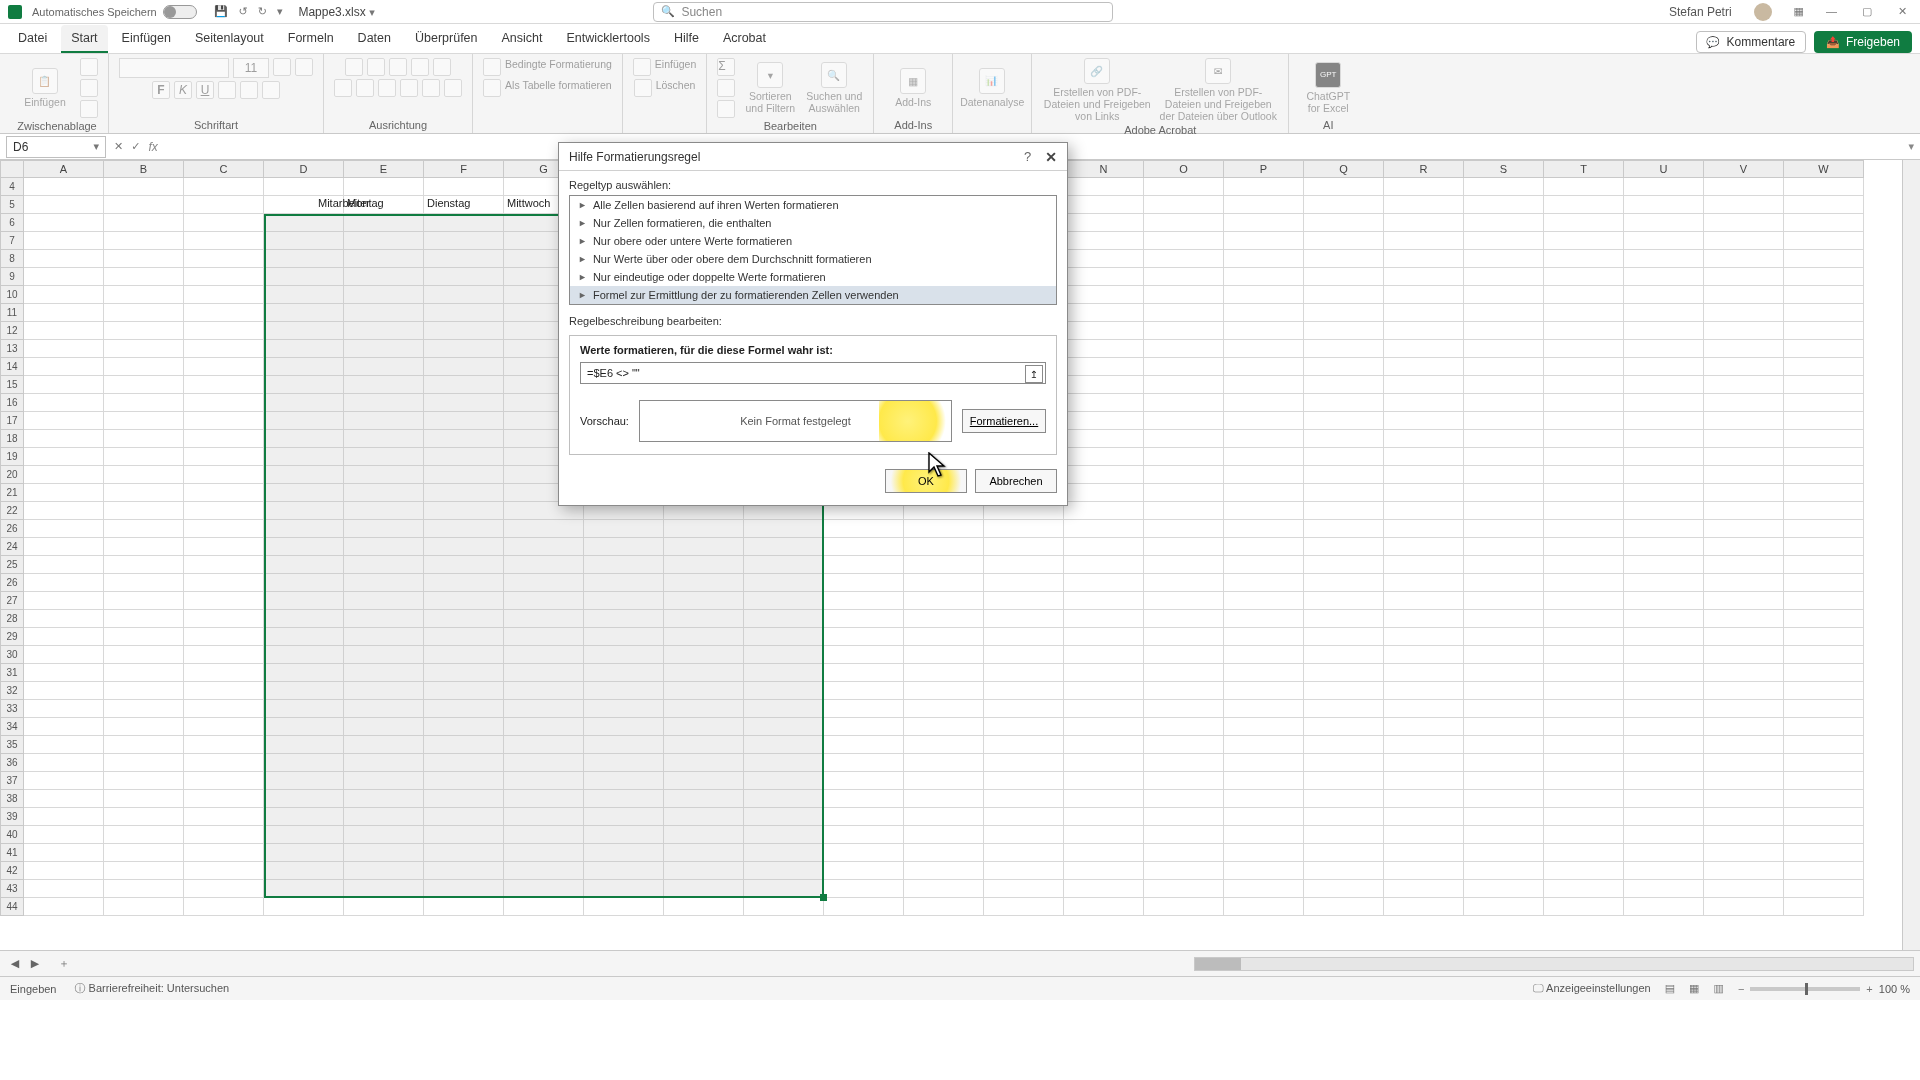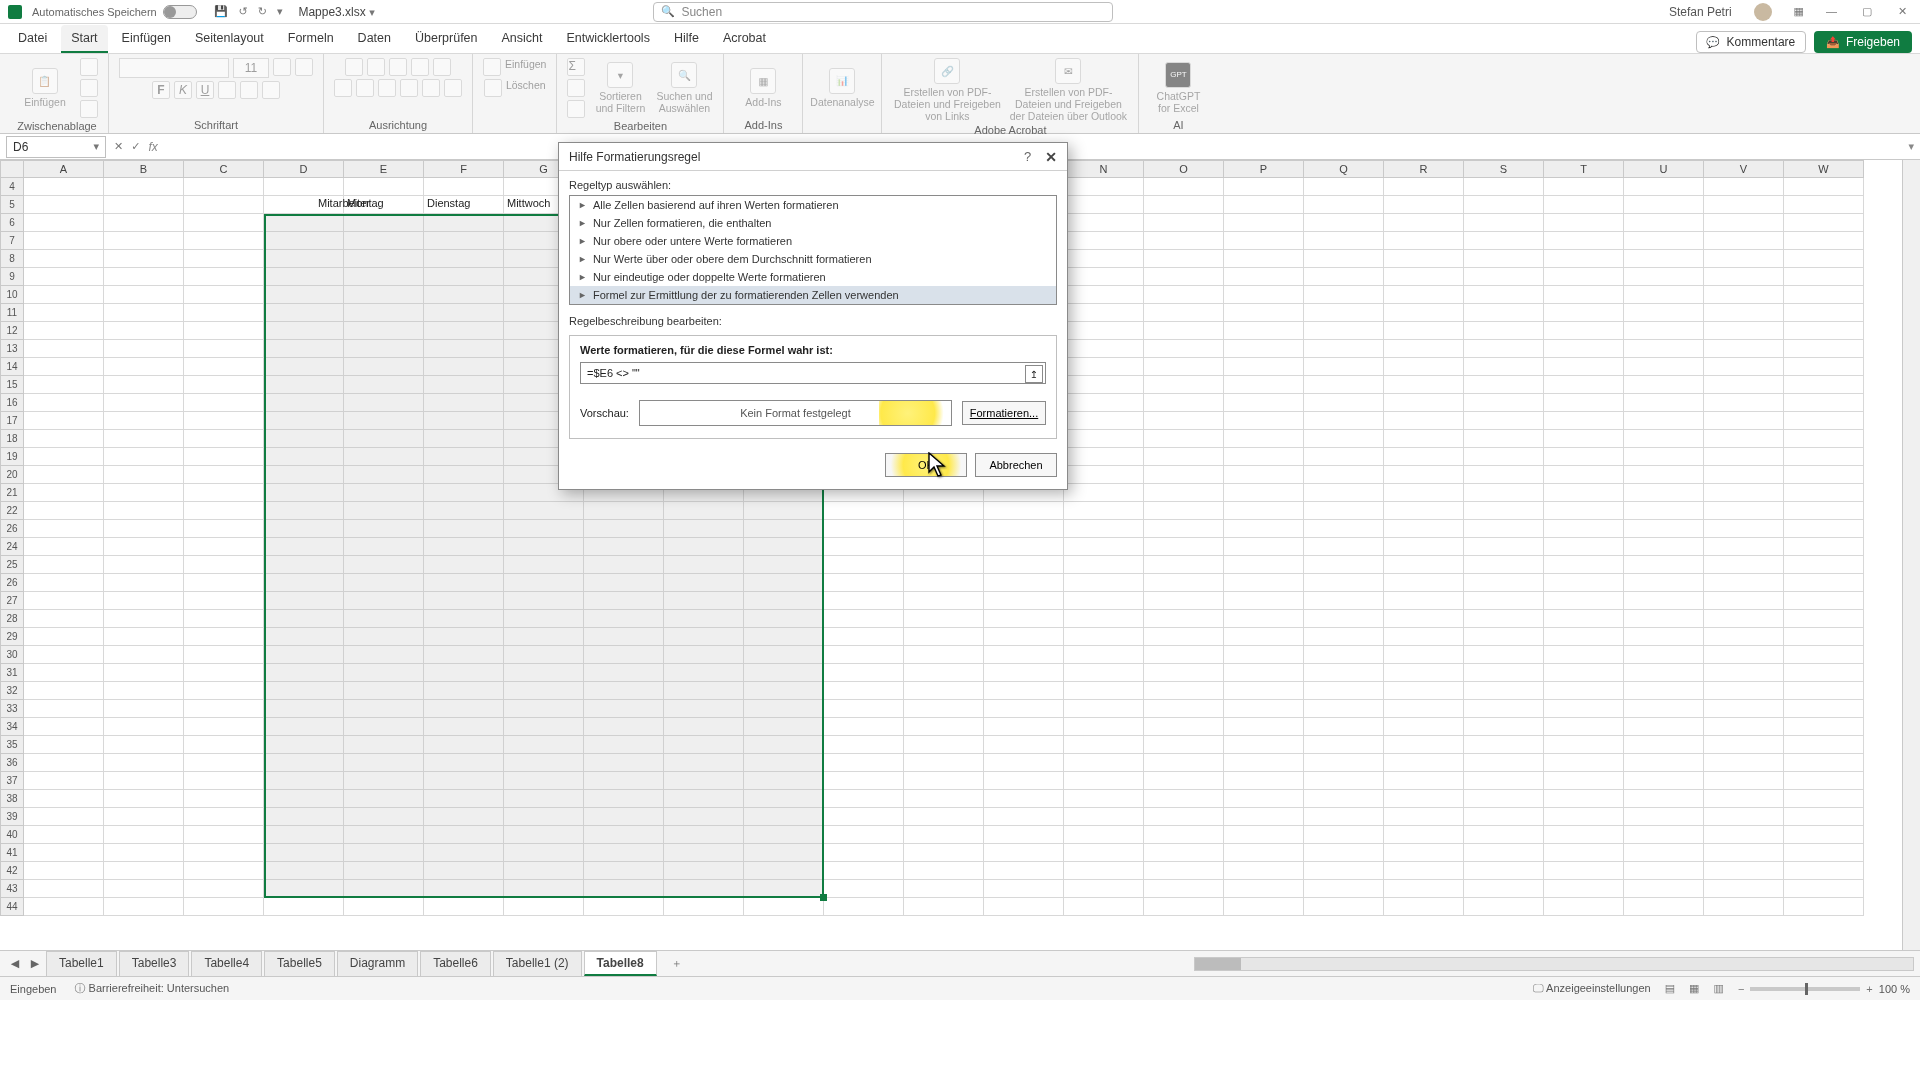--- a/index.html
+++ b/index.html
@@ -94,21 +94,21 @@
 .rule-list{ border:1px solid #8a8a8a; background:#fff; }
 .rule-list .item{ padding:3px 8px; font-size:11px; color:#333; display:flex; gap:6px; align-items:center;}
 .rule-list .item .arrow{font-size:9px;color:#666;}
 .rule-list .item.sel{ background:#d9e1ea; }
 .desc-box{ border:1px solid #bfbfbf; margin-top:8px; padding:8px 10px 12px 10px;}
 .desc-label{ font-size:11px; font-weight:bold; color:#222; margin-bottom:6px;}
 .formula-input{ position:relative; border:1px solid #8a8a8a; height:22px; display:flex; align-items:center; padding:0 22px 0 6px; font-size:11px;}
 .formula-input .refbtn{ position:absolute; right:2px; top:2px; width:18px; height:18px; border:1px solid #8a8a8a; display:flex; align-items:center; justify-content:center; font-size:10px;}
 .preview-row{ display:flex; align-items:center; gap:10px; margin-top:16px;}
 .preview-label{ font-size:11px;}
-.preview-box{ flex:1; height:26px; border:1px solid #8a8a8a; display:flex; align-items:center; justify-content:center; font-size:11px; color:#555; position:relative;}
+.preview-box{ flex:1; height:42px; border:1px solid #8a8a8a; display:flex; align-items:center; justify-content:center; font-size:11px; color:#555; position:relative;}
 .preview-box .hilite{position:absolute;right:0;top:0;bottom:0;width:72px;background:radial-gradient(circle at 40% 50%, #fff27a 0%, #ffe94a 60%, rgba(255,233,74,0) 80%);}
 .fmt-btn{ width:84px; height:24px; border:1px solid #8a8a8a; background:#f7f7f7; font-size:11px; text-decoration:underline;}
 .dlg-buttons{ display:flex; justify-content:flex-end; gap:8px; margin-top:14px;}
 .dlg-buttons button{ width:82px; height:24px; border:1px solid #8a8a8a; background:#f7f7f7; font-size:11px;}
 .dlg-buttons .ok{ background:radial-gradient(circle at 50% 50%, #fff27a 0%, #ffe94a 55%, #f7f7f7 85%);}
 
 
 .cursor{position:absolute;left:928px;top:452px;width:20px;height:28px;pointer-events:none;z-index:2000;}
 .cursor svg{filter:drop-shadow(1px 1px 1px rgba(0,0,0,.5));}
 .glyph{color:#777;font-size:11px;}
@@ -225,20 +225,33 @@
           <div class="smic"></div>
           <div class="smic"></div>
           <div class="smic"></div>
           <div class="smic"></div>
         </div>
     </div>
     <div class="group-label">Ausrichtung</div>
   </div>
 
 
+  <div class="group">
+    <div class="group-body stack" style="font-size:10.5px;">
+      <div class="hstack">
+          <div class="smic"></div>
+          <span>Bedingte Formatierung</span>
+        </div>
+      <div class="hstack">
+          <div class="smic"></div>
+          <span>Als Tabelle formatieren</span>
+        </div>
+    </div>
+    <div class="group-label">&nbsp;</div>
+  </div>
 
   <div class="group">
     <div class="group-body stack" style="font-size:10.5px;">
       <div class="hstack">
           <div class="smic"></div>
           <span>Einfügen</span>
         </div>
       <div class="hstack">
           <div class="smic"></div>
           <span>Löschen</span>
@@ -1345,30 +1358,20 @@
       <div class="datalabel" style="left: 480px; top: 18px;">Mittwoch</div>
       <div class="selection" style="left: 240px; top: 36px; width: 560px; height: 684px;"></div>
       <div class="sel-handle" style="left: 796px; top: 716px;"></div>
     </div>
   <div class="vscroll"></div>
 </div>
 
 <div class="sheet-tabs">
   <div class="navbtn glyph">◀</div>
   <div class="navbtn glyph">▶</div>
-  <div id="sheet-tabs-slot" style="display:flex;gap:2px;">
-      <div class="sheet-tab">Tabelle1</div>
-      <div class="sheet-tab">Tabelle3</div>
-      <div class="sheet-tab">Tabelle4</div>
-      <div class="sheet-tab">Tabelle5</div>
-      <div class="sheet-tab">Diagramm</div>
-      <div class="sheet-tab">Tabelle6</div>
-      <div class="sheet-tab">Tabelle1 (2)</div>
-      <div class="sheet-tab active">Tabelle8</div>
-    </div>
   <div class="sheet-add glyph">＋</div>
   <div class="hscroll">
       <div class="thumb"></div>
     </div>
 </div>
 
 <div class="statusbar">
   <span>Eingeben</span>
   <span>
     <span class="glyph">ⓘ </span>

